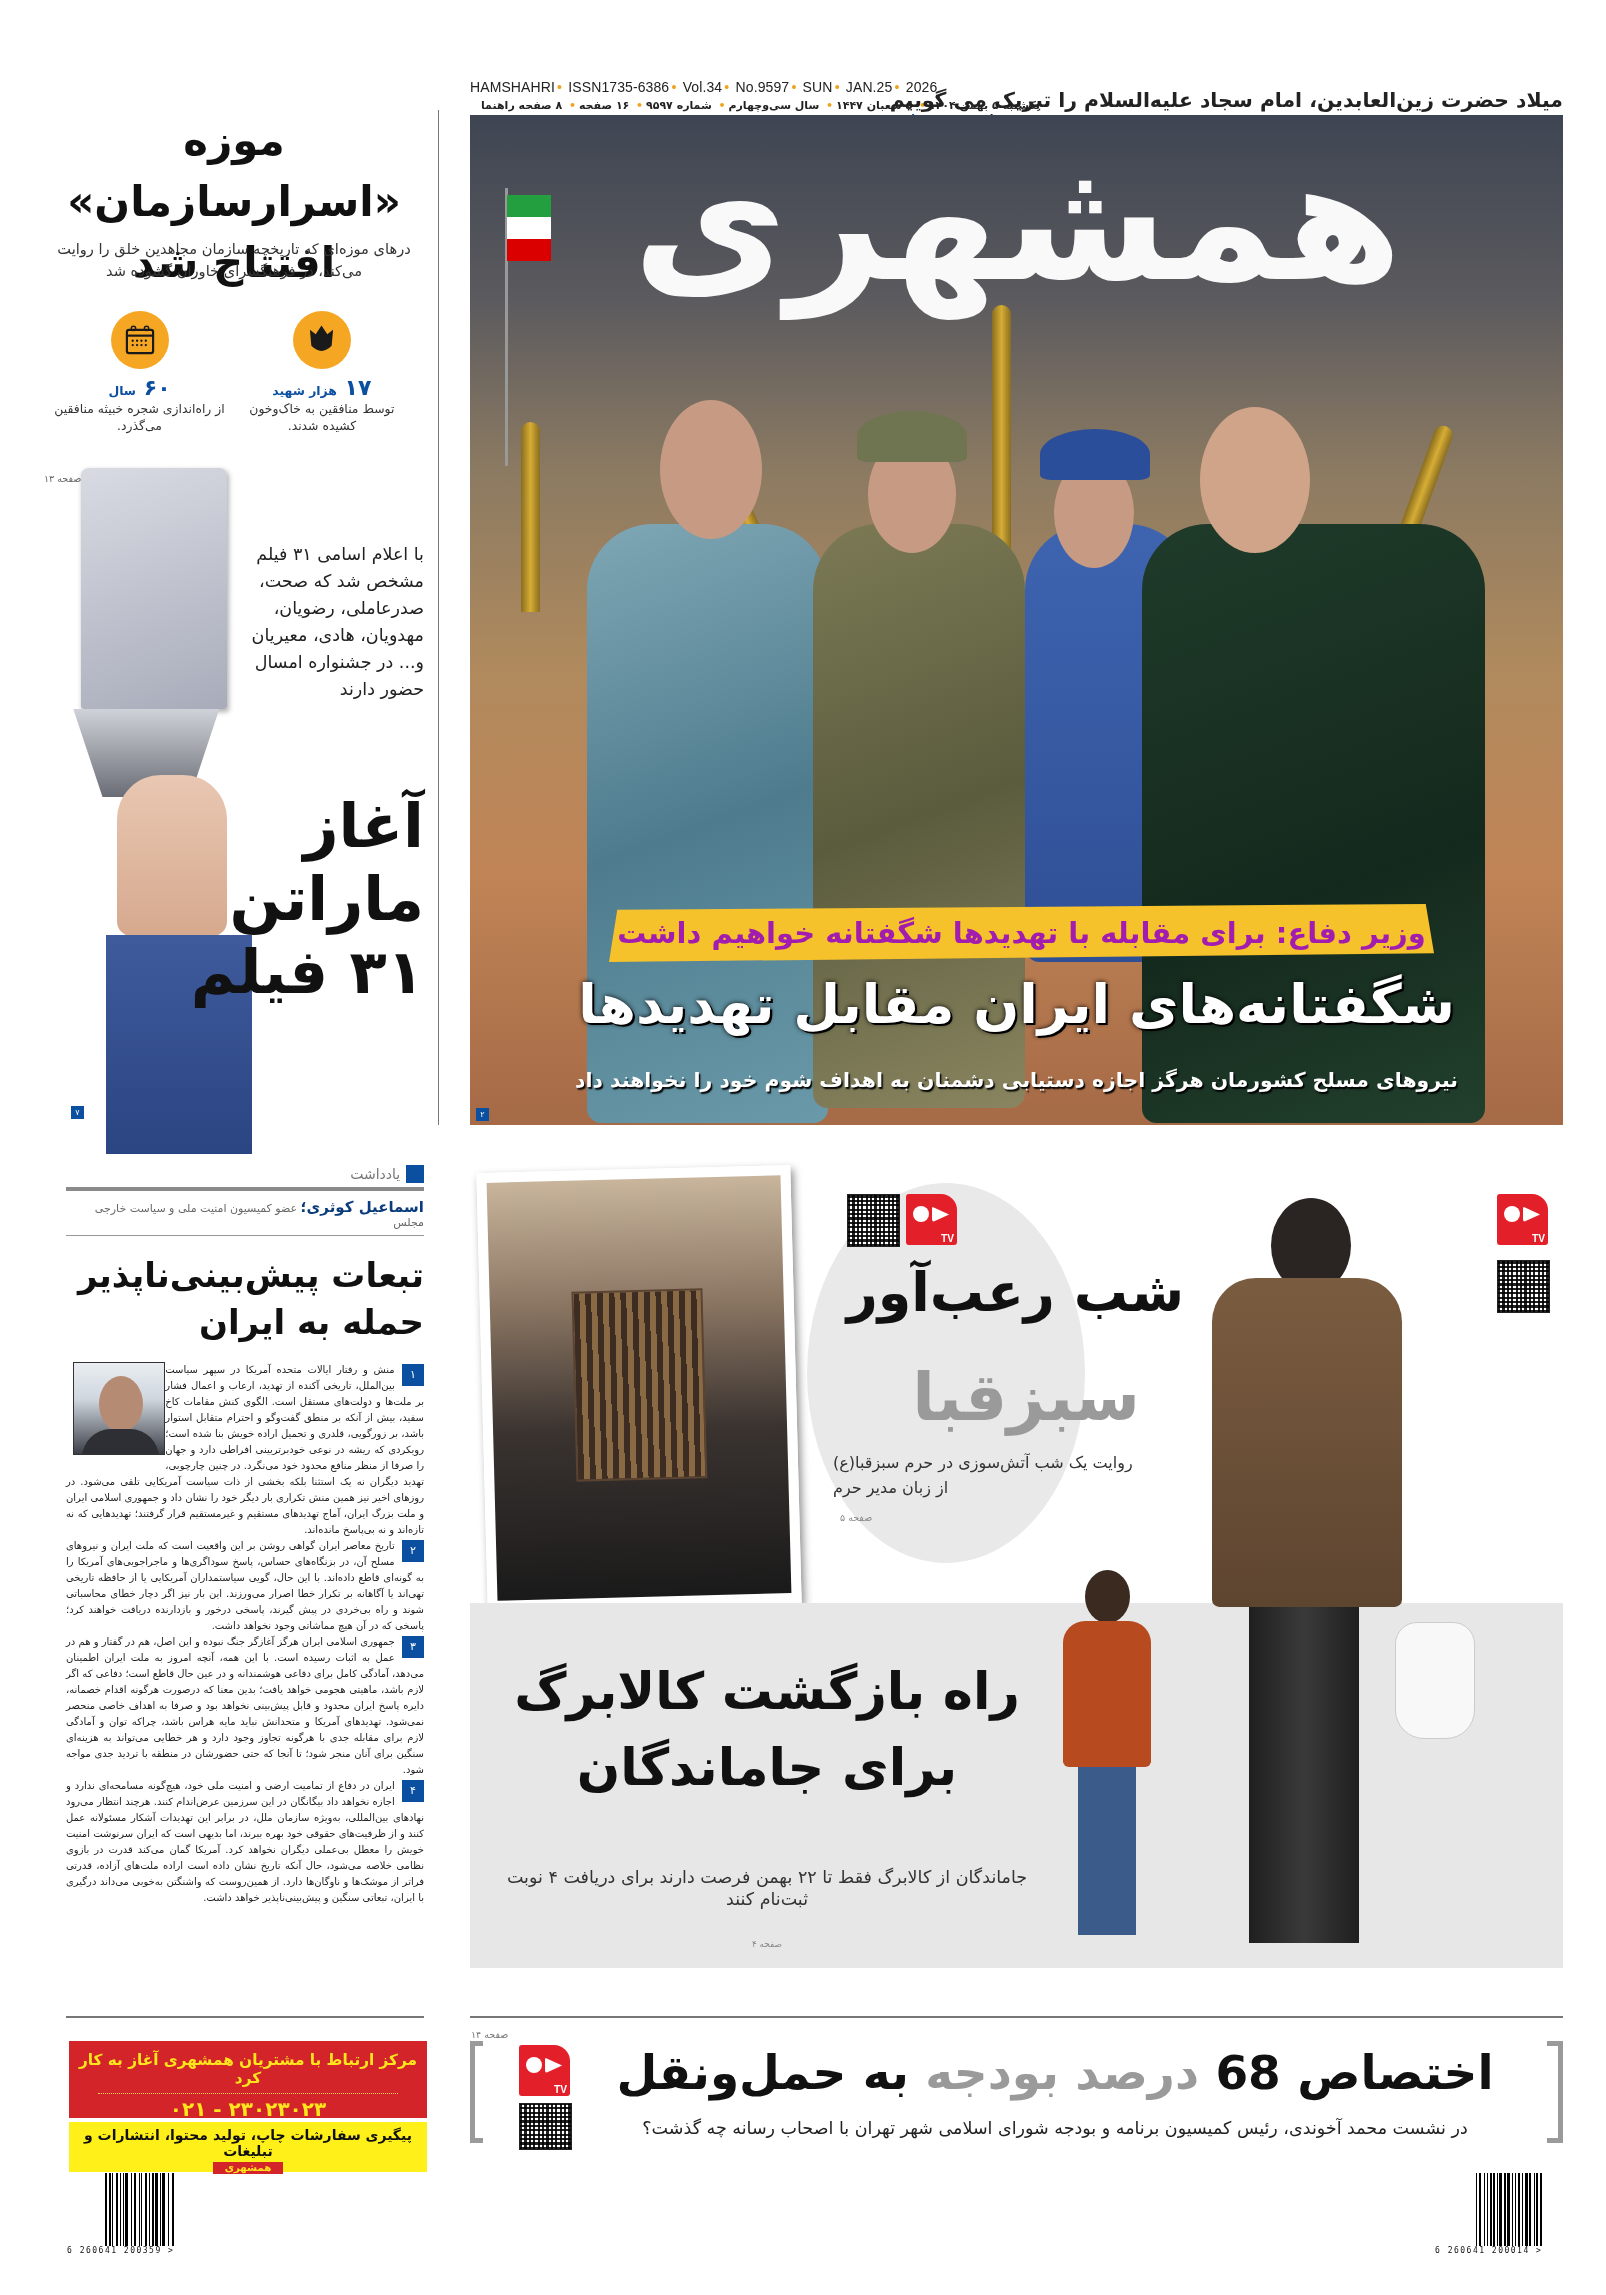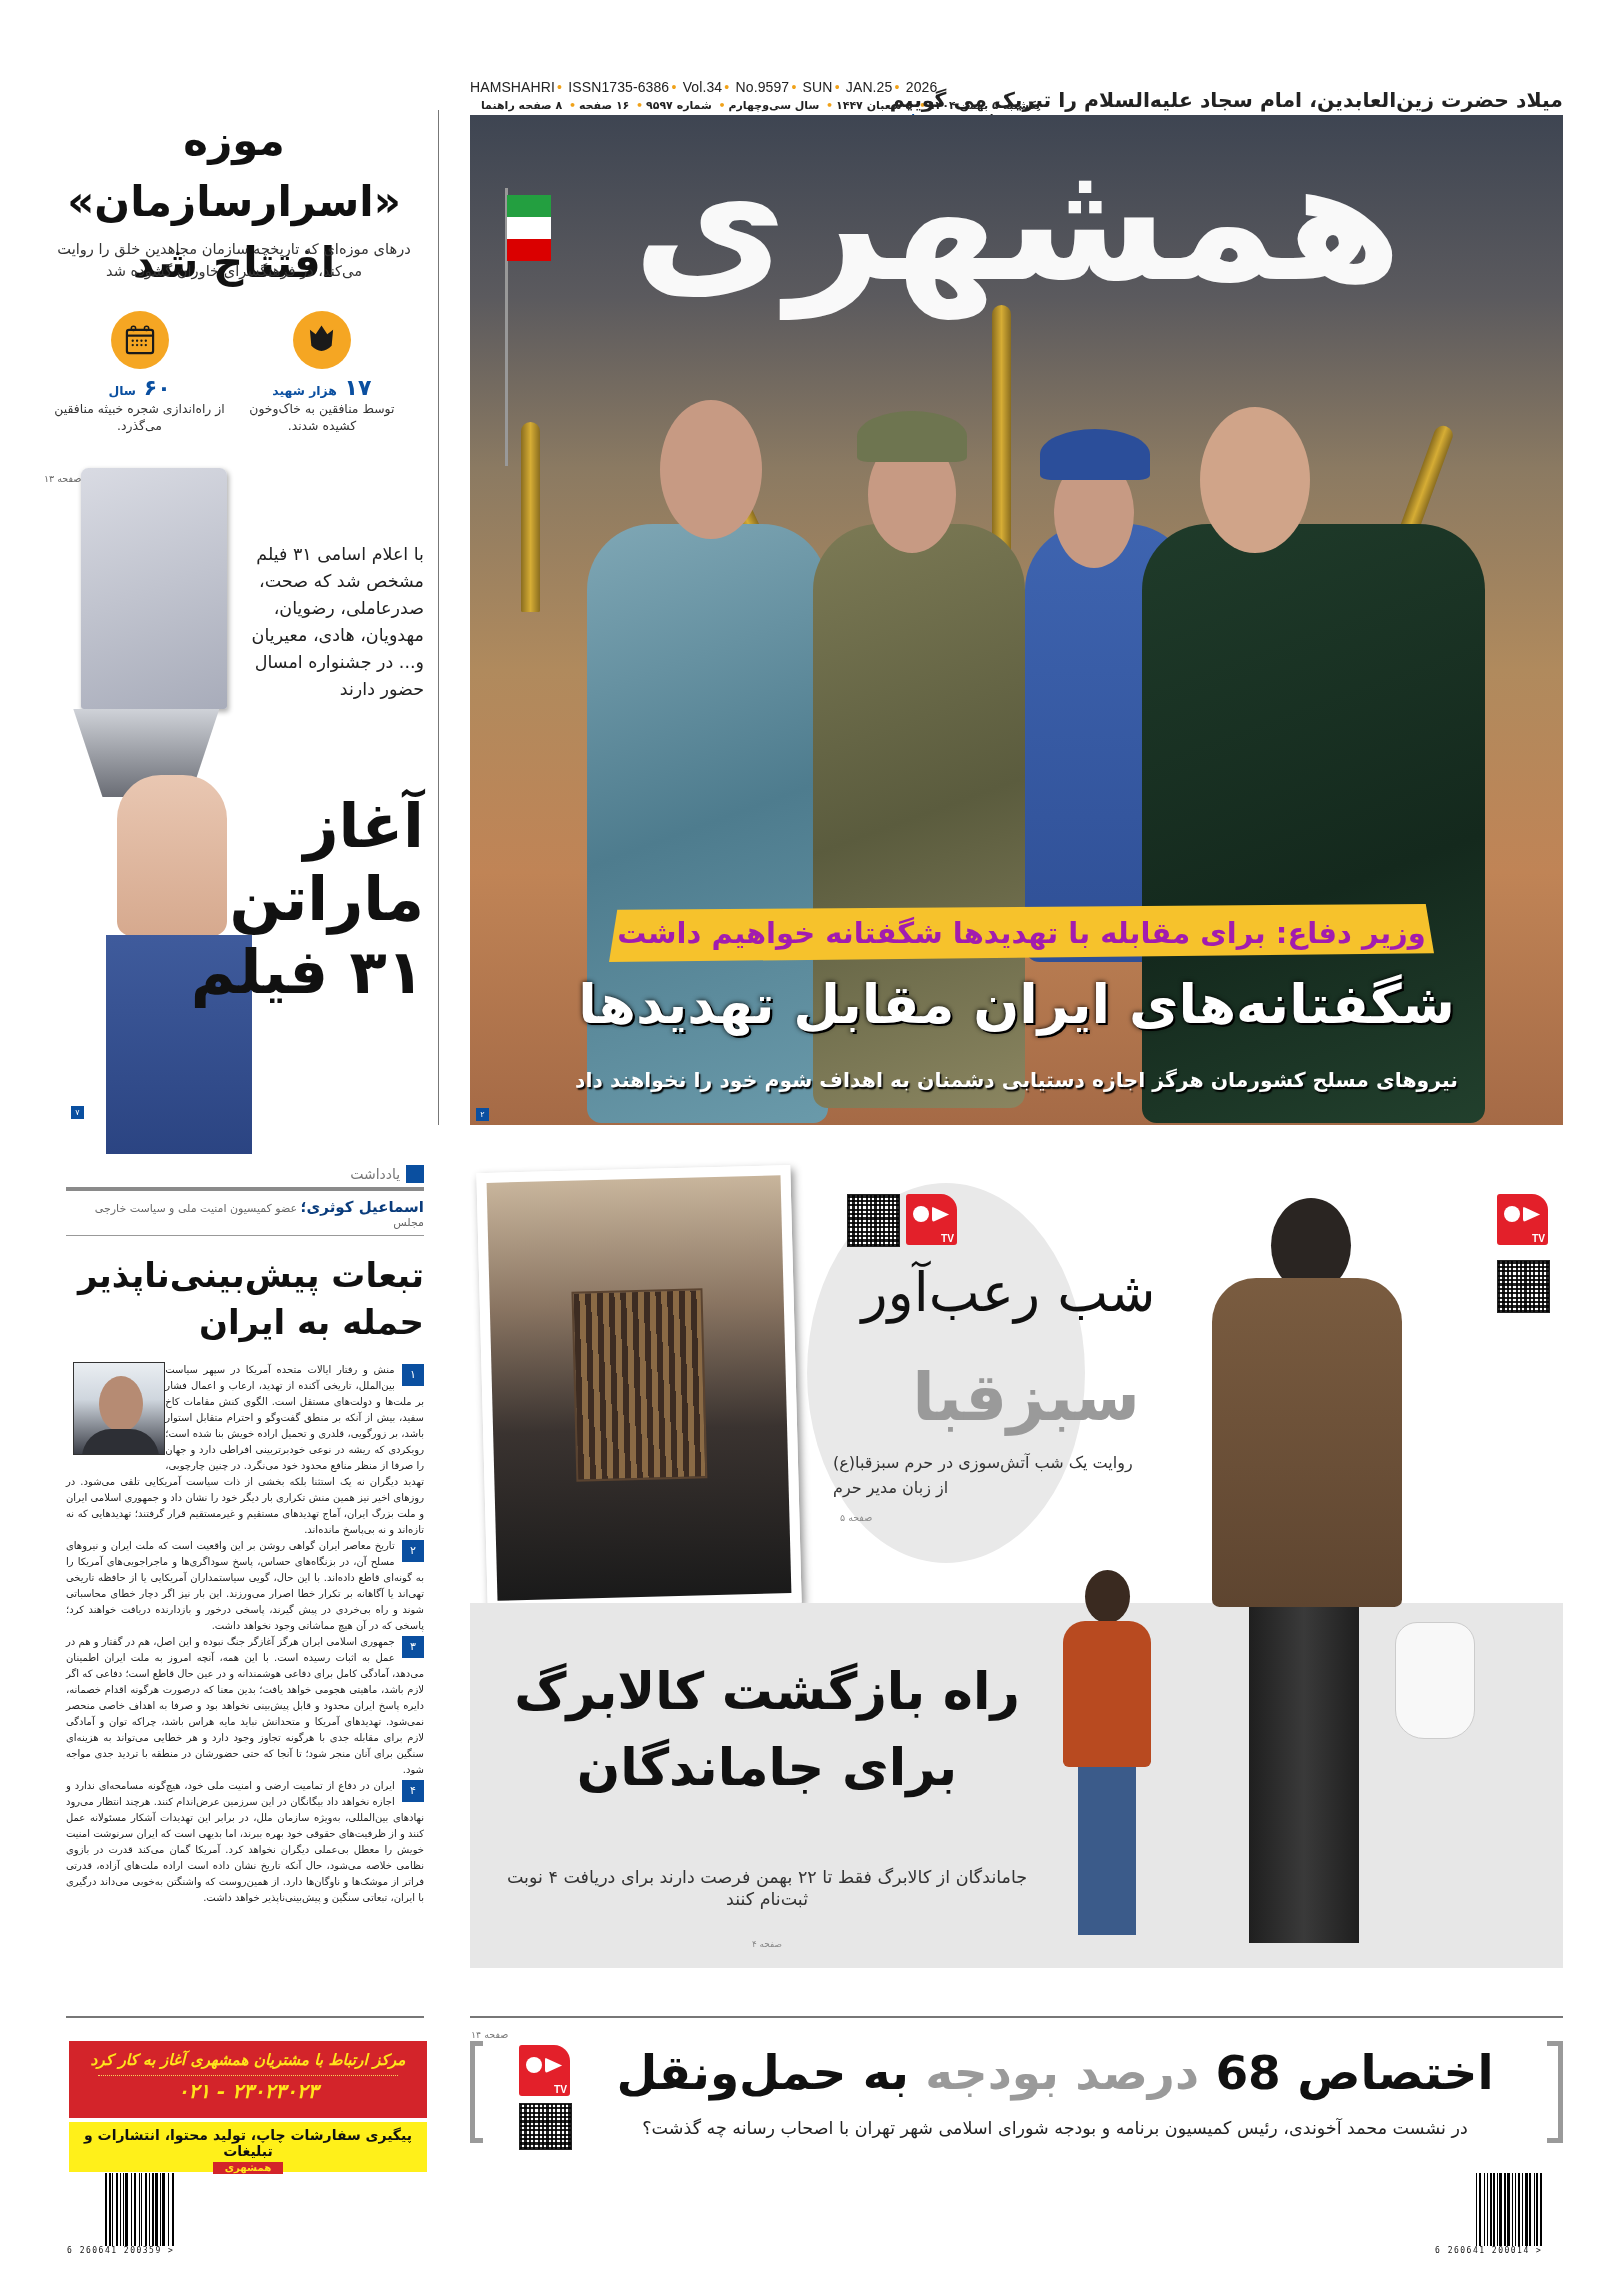--- a/index.html
+++ b/index.html
@@ -65,21 +65,21 @@
   .op-body { position: relative; margin-top: 16px; font-size: 10px; line-height: 16px; text-align: justify; color: #222; }
   .op-photo { float: left; width: 92px; height: 93px; border: 0.7px solid #333; margin: 0 0 4.4px 7.3px; background: linear-gradient(180deg,#eaeef2 0%,#cfd6de 40%,#3c3f48 100%); position: relative; overflow:hidden; }
   .op-photo .face { position:absolute; left: 25px; top: 13px; width: 44px; height: 56px; border-radius: 50%; background: #b68b73; }
   .op-photo .suit { position:absolute; left: 7.3px; top: 66px; width: 77px; height: 37px; background: #2d2f35; border-radius: 29px 29px 0 0; }
   .num { display:inline-block; width: 22px; height: 22px; background: #0a4fa0; color:#fff; text-align:center; line-height:22px; font-size: 11px; float: right; margin: 1.5px 0 0 7.3px; }
   .op-body p { margin-bottom: 0; }
   .op-end-rule { left: 66px; top: 2016px; width: 358px; height: 1.5px; background: #777; }
 
   
   .ad { left: 69px; top: 2041px; width: 358px; }
-  .ad-red { background: #d3242a; height: 77px; text-align: center; color: #ffe51c; padding-top: 10.2px; font-style: italic; }
+  .ad-red { background: #d3242a; height: 77px; text-align: center; color: #ffe51c; padding-top: 10.2px; }
   .ad-red .l1 { font-size: 15.3px; font-weight: bold; }
   .ad-red .dash { border-top: 0.7px dotted #f5d65a; margin: 5.8px 29px 2.9px; }
   .ad-red .l2 { font-size: 20px; font-weight: bold; direction: ltr; }
   .ad-yellow { background: #fff01a; height: 50px; margin-top: 4.4px; text-align: center; padding-top: 4.4px; }
   .ad-yellow .l3 { font-size: 14px; font-weight: bold; color: #111; }
   .ad-yellow .logo { display:inline-block; margin-top: 2.9px; background: #d3242a; color: #ffe51c; font-size: 10.2px; font-weight: bold; padding: 0.7px 11.7px; }
 
   .barcode { display:flex; align-items:flex-end; gap: 0; }
   .barcode span { display:inline-block; background:#000; height: 73px; }
   .barcode-label { font-family: "DejaVu Sans Mono", monospace; font-size: 8px; letter-spacing: 1.5px; color:#111; direction: ltr; }
@@ -89,21 +89,21 @@
   .fire-photo .inner { position:absolute; inset: 5.8px; background: linear-gradient(180deg,#c8b59c 0%,#8a7562 30%,#3a3330 60%,#1a1a1a 100%); }
   .fire-photo .shrine { position:absolute; left: 88px; top: 117px; width: 131px; height: 190px; background: repeating-linear-gradient(90deg,#3d2c22 0 5.8px,#8a6a45 5.8px 11.7px); border: 2.9px solid #5a4330; }
   .grey-circle { left: 807px; top: 1183px; width: 278px; height: 380px; background: #e9e9e9; border-radius: 50%; }
   .tv-logo { width: 51px; height: 51px; background: #e3202a; border-radius: 2.9px 16px 2.9px 2.9px; position: relative; }
   .tv-logo .c1 { position:absolute; left: 6.6px; top: 12.4px; width: 16px; height: 16px; border-radius:50%; background:#fff; }
   .tv-logo .c2 { position:absolute; left: 25.6px; top: 12.4px; width: 17.5px; height: 16px; background:#fff; clip-path: polygon(0 0,100% 50%,0 100%); border-radius: 2.9px; }
   .tv-logo .tv { position:absolute; right: 2.9px; bottom: 1.5px; color:#fff; font-family:"Liberation Sans",sans-serif; font-weight:bold; font-size: 10.2px; }
   .qr { width: 53px; height: 53px; border: 1.5px solid #222; background:
         repeating-linear-gradient(0deg,#222 0 2.2px,#fff 2.2px 4.4px),
         repeating-linear-gradient(90deg,#222 0 2.2px,#fff 2.2px 4.4px); background-blend-mode: multiply; }
-  .night-title { left: 833px; top: 1260px; width: 351px; text-align: center; font-size: 54px; font-weight: normal; line-height: 66px; color: #111; }
+  .night-title { left: 833px; top: 1260px; width: 351px; text-align: right; font-size: 54px; font-weight: bold; line-height: 66px; color: #111; }
   .night-title2 { left: 833px; top: 1333px; width: 307px; text-align: right; font-size: 66px; font-weight: bold; color: #9a9a9a; margin-top: 26px; }
   .night-sub { left: 833px; top: 1450px; width: 307px; font-size: 16px; line-height: 25px; color: #333; text-align: left; direction: rtl; }
   .page-ref-5 { left: 840px; top: 1512px; font-size: 9.5px; color: #888; }
 
   .kala-bg { left: 470px; top: 1603px; width: 1093px; height: 365px; background: #e7e7e7; }
   .kala-title { left: 482px; top: 1654px; width: 570px; text-align: center; font-size: 51px; font-weight: bold; line-height: 76px; color:#111; }
   .kala-sub { left: 482px; top: 1866px; width: 570px; text-align: center; font-size: 17.5px; line-height: 22px; color: #333; }
   .page-ref-4 { left: 752px; top: 1939px; font-size: 8.8px; color: #888; }
 
   .man { left: 1183px; top: 1198px; width: 234px; height: 774px; }

